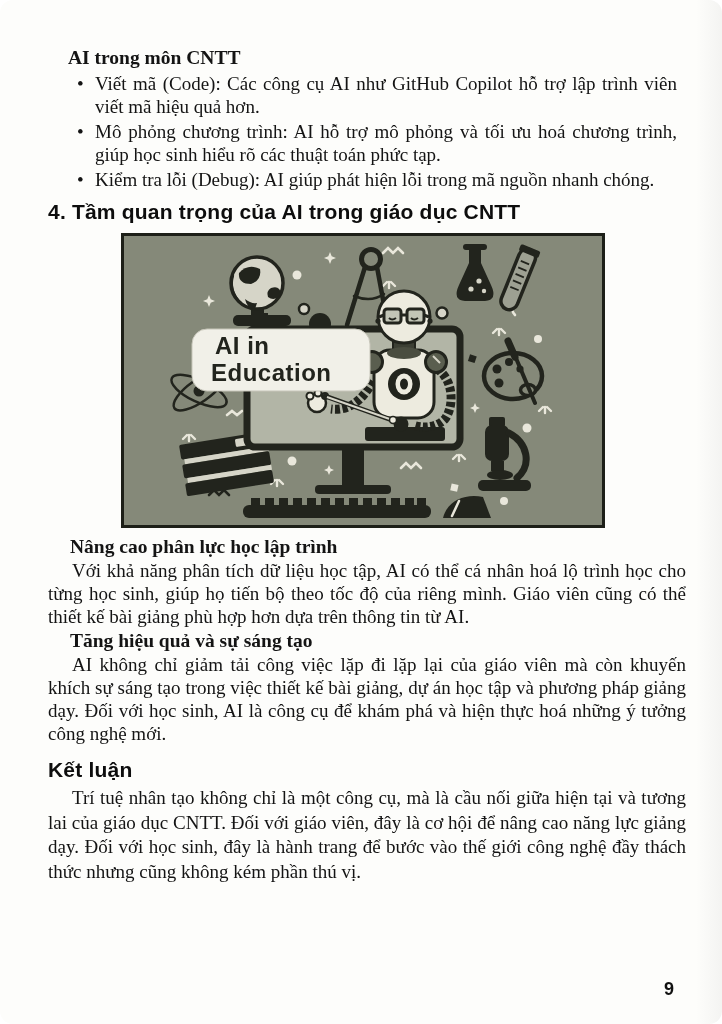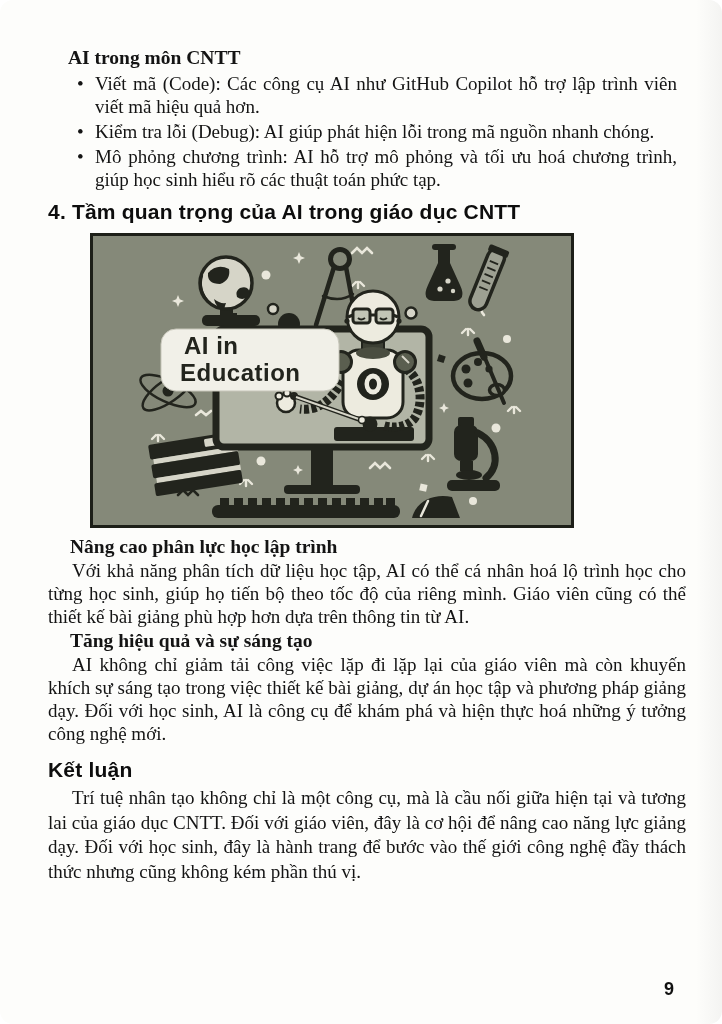--- a/index.html
+++ b/index.html
@@ -41,41 +41,41 @@
     letter-spacing:0.2px;
     margin:9px 0 0 0;color:#0d0d0d;
   }
   .sans-head.conclusion{margin-top:13px;}
   p.body{
     font-size:19px;line-height:23px;margin:1px 0 0 0;
     text-indent:24px;text-align:justify;
   }
   p.body.conclusion{line-height:24.5px;margin-top:4px;}
   figure.illustration{
-    margin:9px 0 7px 42px;width:420px;height:295px;
+    margin:9px 0 7px 73px;width:420px;height:295px;
   }
   figure.illustration svg{display:block;}
   .page-number{
     position:absolute;right:48px;bottom:24px;
     font-family:"Liberation Sans", sans-serif;
     font-weight:bold;font-size:18px;color:#111;
   }
 </style>
 </head>
 <body>
 
 <div class="page">
   <main class="content">
 
     <h3 class="serif-head">AI trong môn CNTT</h3>
 
     <ul class="bullets">
       <li>Viết mã (Code): Các công cụ AI như GitHub Copilot hỗ trợ lập trình viên viết mã hiệu quả hơn.</li>
+      <li>Mô phỏng chương trình: AI hỗ trợ mô phỏng và tối ưu hoá chương trình, giúp học sinh hiểu rõ các thuật toán phức tạp.</li>
       <li>Kiểm tra lỗi (Debug): AI giúp phát hiện lỗi trong mã nguồn nhanh chóng.</li>
-      <li>Mô phỏng chương trình: AI hỗ trợ mô phỏng và tối ưu hoá chương trình, giúp học sinh hiểu rõ các thuật toán phức tạp.</li>
     </ul>
 
     <h2 class="sans-head">4. Tầm quan trọng của AI trong giáo dục CNTT</h2>
 
     <figure class="illustration">
       <svg viewBox="0 0 484 295" width="484" height="295" xmlns="http://www.w3.org/2000/svg">
 
         <rect x="1.5" y="1.5" width="481" height="292" fill="#858979" stroke="#1d1f18" stroke-width="3"></rect>
 
         <g stroke-linecap="round">

